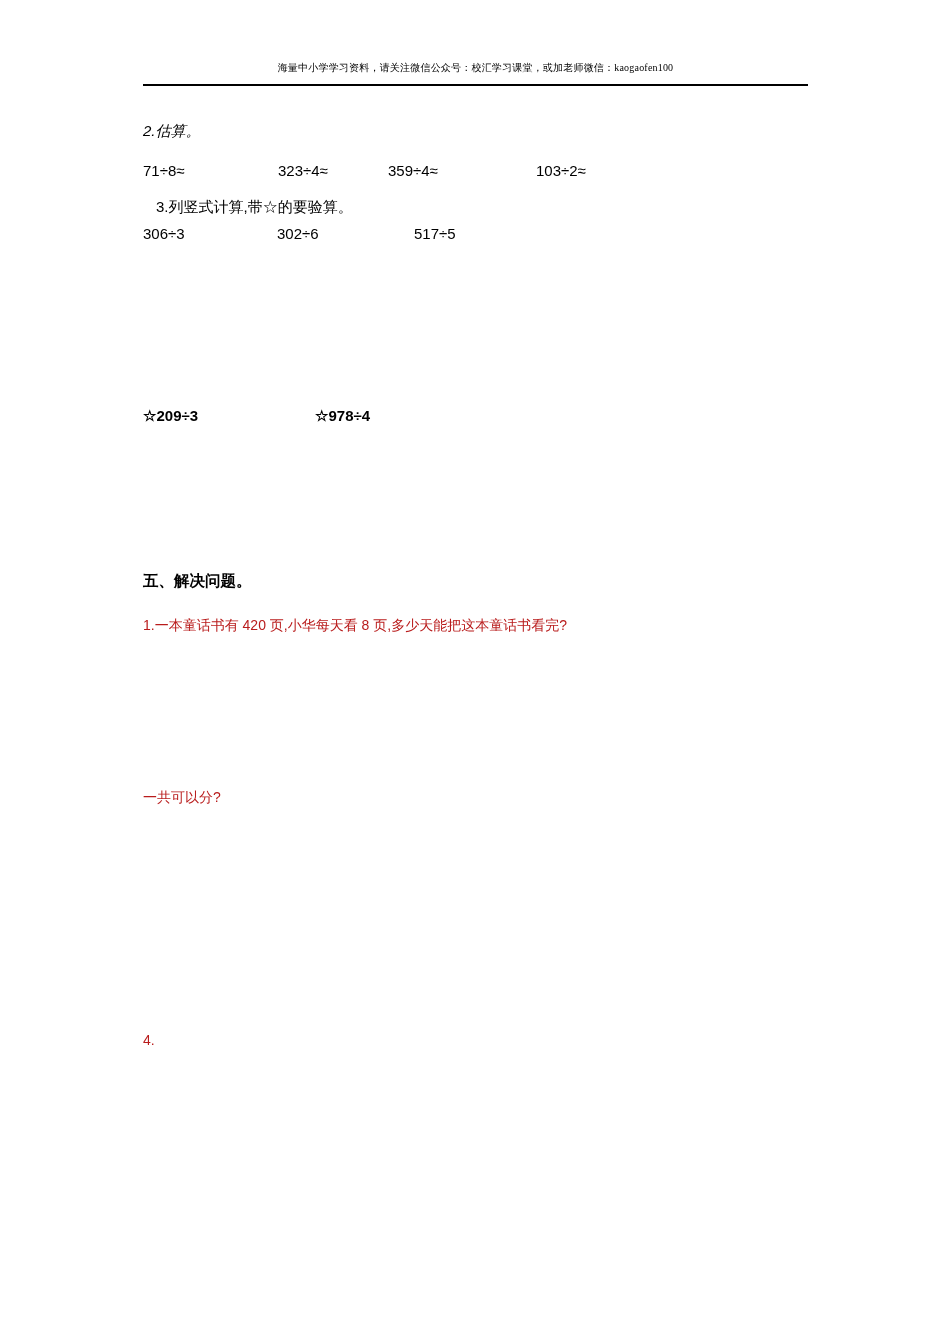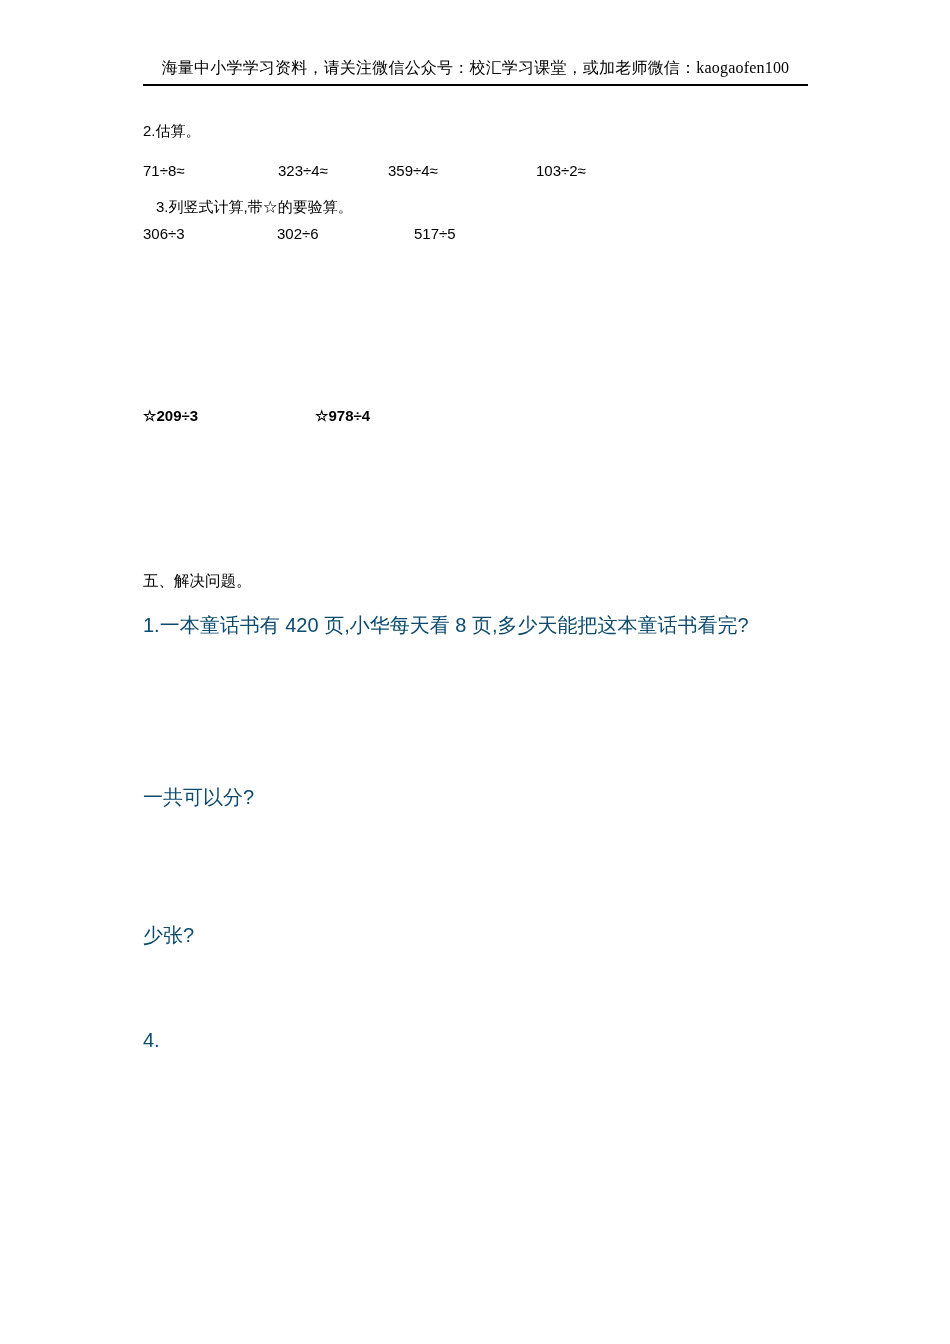--- a/index.html
+++ b/index.html
@@ -21,21 +21,21 @@
     box-sizing: border-box;
   }
   
   .header {
     position: absolute;
     left: 143px;
     top: 58px;
     width: 665px;
     text-align: center;
     font-family: "Liberation Serif", serif;
-    font-size: 16px;
+    font-size: 10px;
     line-height: 20px;
     letter-spacing: 0.2px;
     color: #000;
     white-space: nowrap;
   }
   .header-rule {
     position: absolute;
     left: 143px;
     top: 84px;
     width: 665px;
@@ -45,28 +45,28 @@
   
   .t {
     position: absolute;
     font-family: "Liberation Sans", sans-serif;
     font-size: 15px;
     line-height: 22px;
     color: #000;
     white-space: nowrap;
   }
   .bold {
-    font-weight: normal;
+    font-weight: bold;
   }
   .para {
     position: absolute;
     font-family: "Liberation Sans", sans-serif;
-    font-size: 20px;
+    font-size: 14px;
     line-height: 34px;
-    color: #0c4a6e;
+    color: #b91c1c;
   }
   .row-items {
     position: absolute;
     display: flex;
     font-family: "Liberation Sans", sans-serif;
     font-size: 15px;
     line-height: 22px;
     white-space: nowrap;
   }
   .row-items > span {
@@ -74,21 +74,21 @@
   }
 </style>
 </head>
 <body>
 
 <div class="page">
 
   <div class="header">海量中小学学习资料，请关注微信公众号：校汇学习课堂，或加老师微信：kaogaofen100</div>
   <div class="header-rule"></div>
 
-  <div class="t" style="left:143px; top:120px;">2.估算。</div>
+  <div class="t" style="left:143px; top:120px;font-style:italic;">2.估算。</div>
 
   <div class="row-items" style="left:143px; top:160px;align-items:flex-end;">
     <span style="width:135px">71÷8≈</span>
     <span style="width:110px">323÷4≈</span>
     <span style="width:148px">359÷4≈</span>
     <span style="width:120px">103÷2≈</span>
   </div>
 
   <div class="t" style="left:156px; top:196px;">3.列竖式计算,带☆的要验算。</div>
 
@@ -106,21 +106,18 @@
   <div class="t bold" style="left:143px; top:570px; font-size:15.5px;">五、解决问题。</div>
 
   <div class="para" style="left:143px; top:608px; width:720px;">
     <span>1.</span><span>一本童话书有 420 页,小华每天看 8 页,多少天能把这本童话书看完?</span>
   </div>
 
   <div class="para" style="left:143px; top:780px; width:720px;">
     <span>一共可以分?</span>
   </div>
 
-  <div class="para" style="left:143px; top:918px; width:720px;">
-    <span>少张?</span>
-  </div>
 
   <div class="para" style="left:143px; top:1023px; width:720px;">
     <span>4.</span><span></span>
   </div>
 
 </div>
 
 </body></html>

